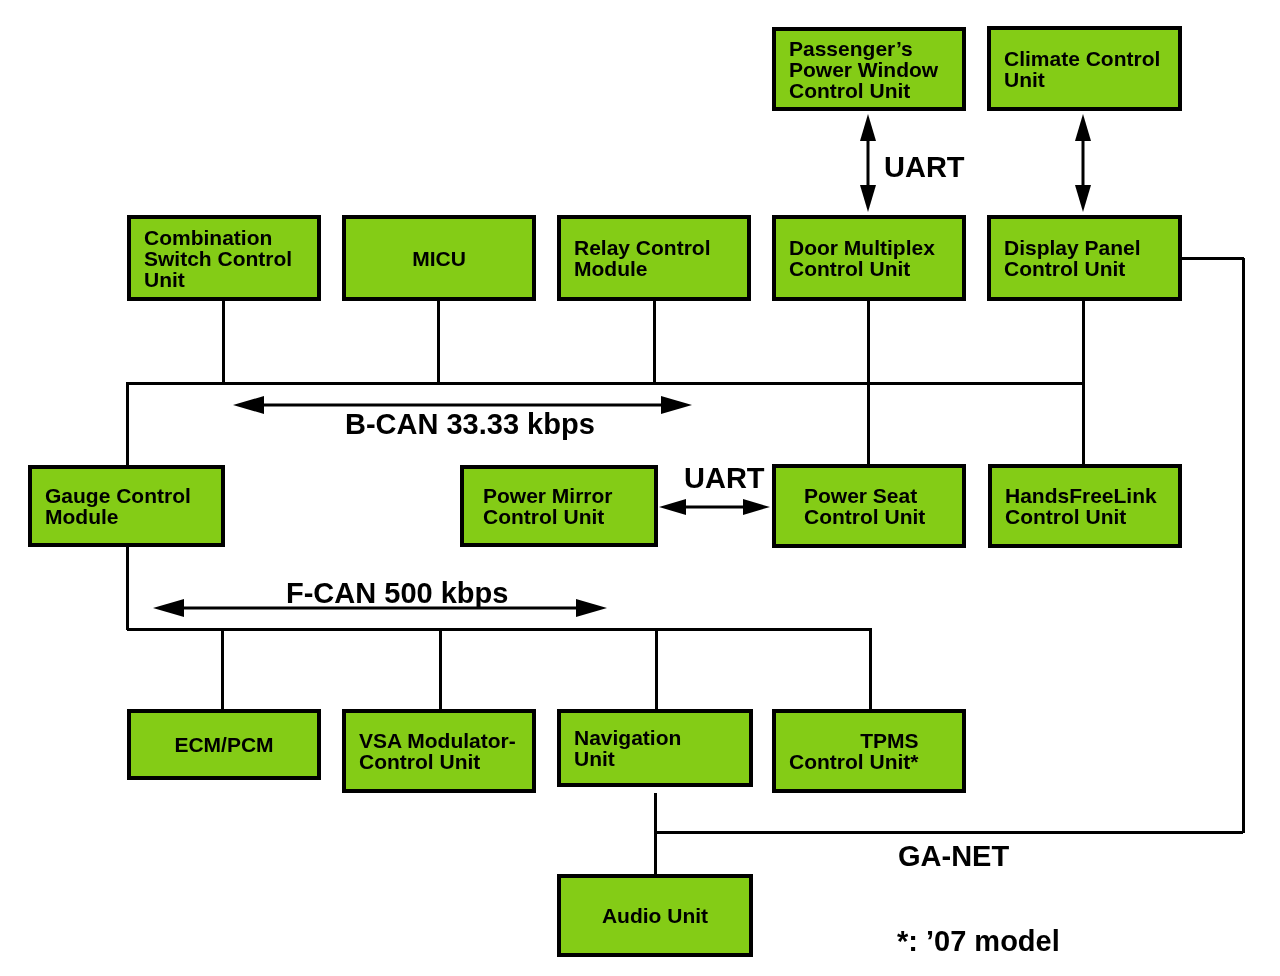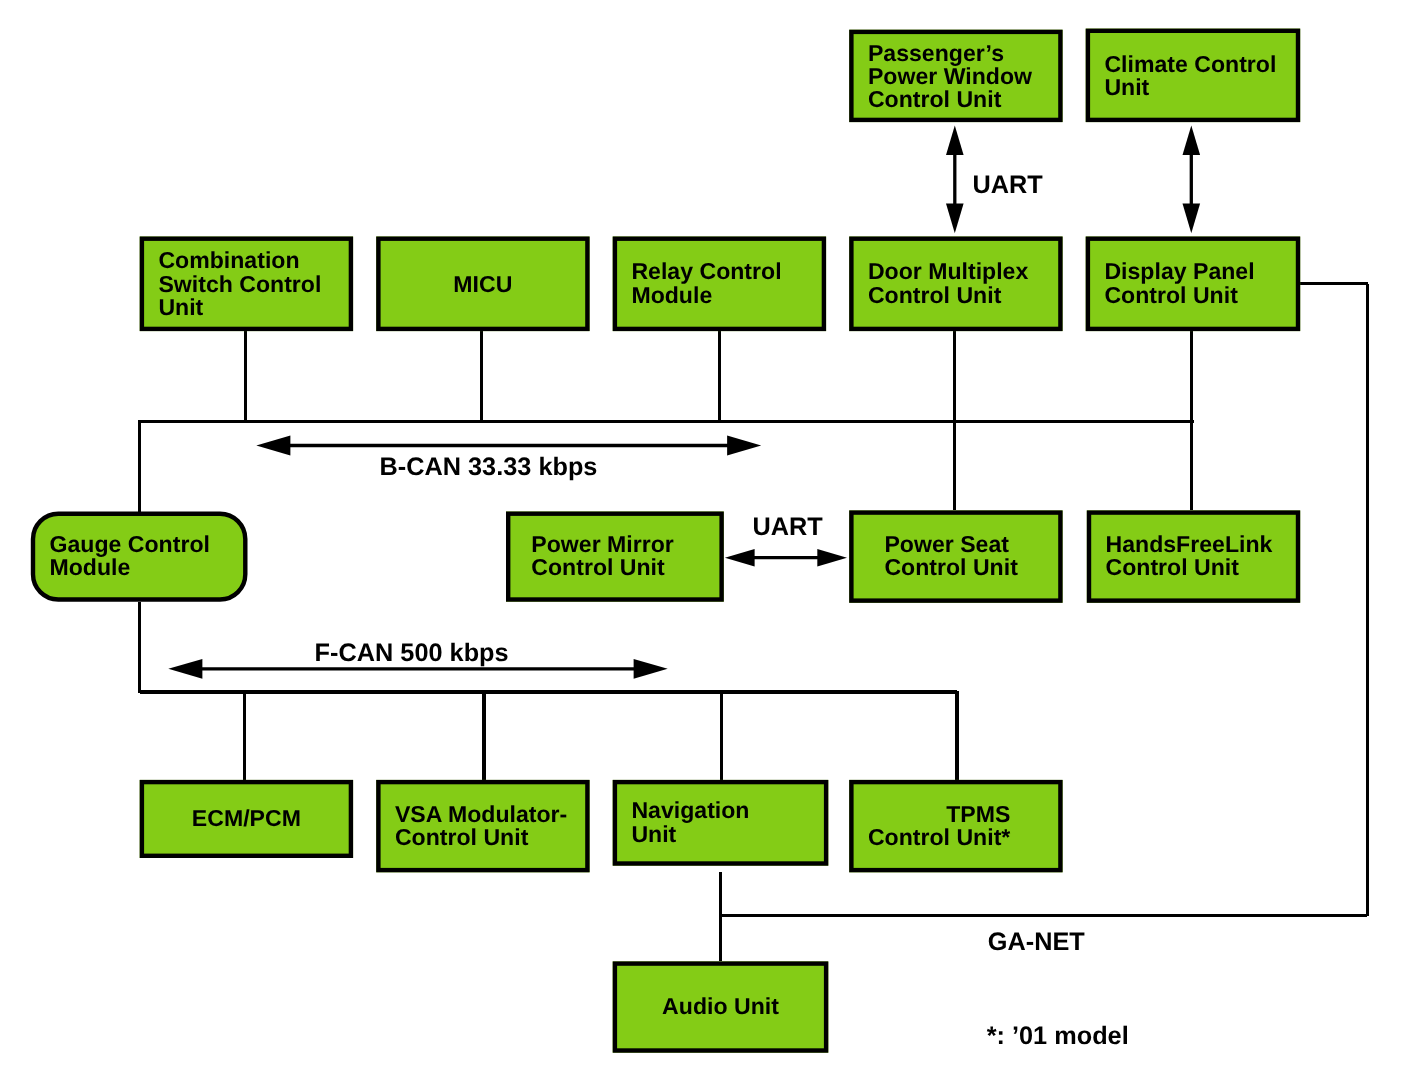--- a/index.html
+++ b/index.html
@@ -31,21 +31,21 @@
     white-space: pre-line;
   }
   .node.center {
     justify-content: center;
     padding-left: 0;
     text-align: center;
   }
   .buslabel {
     position: absolute;
     font-weight: bold;
-    font-size: 23px;
+    font-size: 29px;
     line-height: 24px;
     white-space: pre;
     text-align: center;
   }
 </style>
 </head>
 <body>
 
 <div class="canvas">
 
@@ -130,21 +130,21 @@
   </div>
   <div class="node" style="left:772px; top:215px; width:194px; height:86px;">
     <span>Door Multiplex
 Control Unit</span>
   </div>
   <div class="node" style="left:987px; top:215px; width:195px; height:86px;">
     <span>Display Panel
 Control Unit</span>
   </div>
 
-  <div class="node" style="left:28px; top:465px; width:197px; height:82px;border-radius:25px;">
+  <div class="node" style="left:28px; top:465px; width:197px; height:82px;">
     <span>Gauge Control
 Module</span>
   </div>
   <div class="node" style="left:460px; top:465px; width:198px; height:82px; padding-left:19px;">
     <span>Power Mirror
 Control Unit</span>
   </div>
   <div class="node" style="left:772px; top:464px; width:194px; height:84px; padding-left:28px;">
     <span>Power Seat
 Control Unit</span>
@@ -172,15 +172,15 @@
 
   <div class="node center" style="left:557px; top:874px; width:196px; height:83px;">
     <span>Audio Unit</span>
   </div>
 
   <div class="buslabel" style="left:884px; top:155px;">UART</div>
   <div class="buslabel" style="left:345px; top:412px;">B-CAN 33.33 kbps</div>
   <div class="buslabel" style="left:684px; top:466px;">UART</div>
   <div class="buslabel" style="left:286px; top:581px;">F-CAN 500 kbps</div>
   <div class="buslabel" style="left:898px; top:844px;">GA-NET</div>
-  <div class="buslabel" style="left:897px; top:929px;">*: ’01 model</div>
+  <div class="buslabel" style="left:897px; top:929px;">*: ’07 model</div>
 
 </div>
 
 </body></html>

